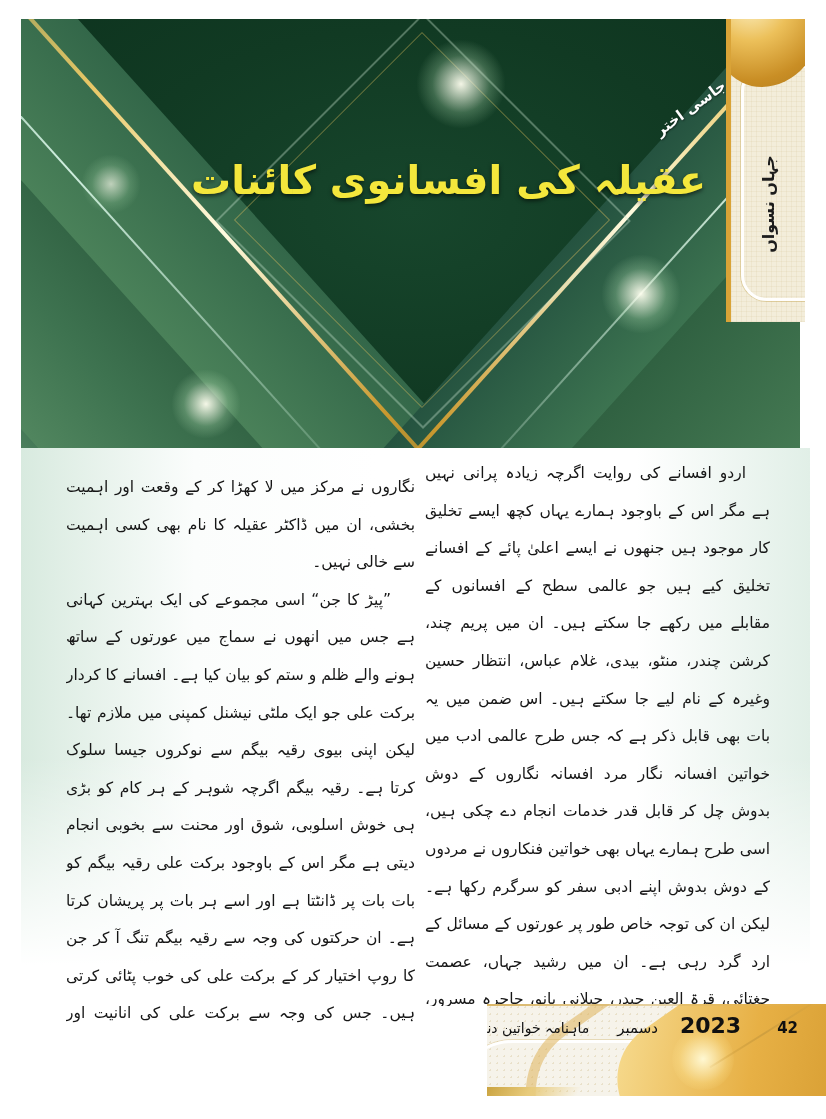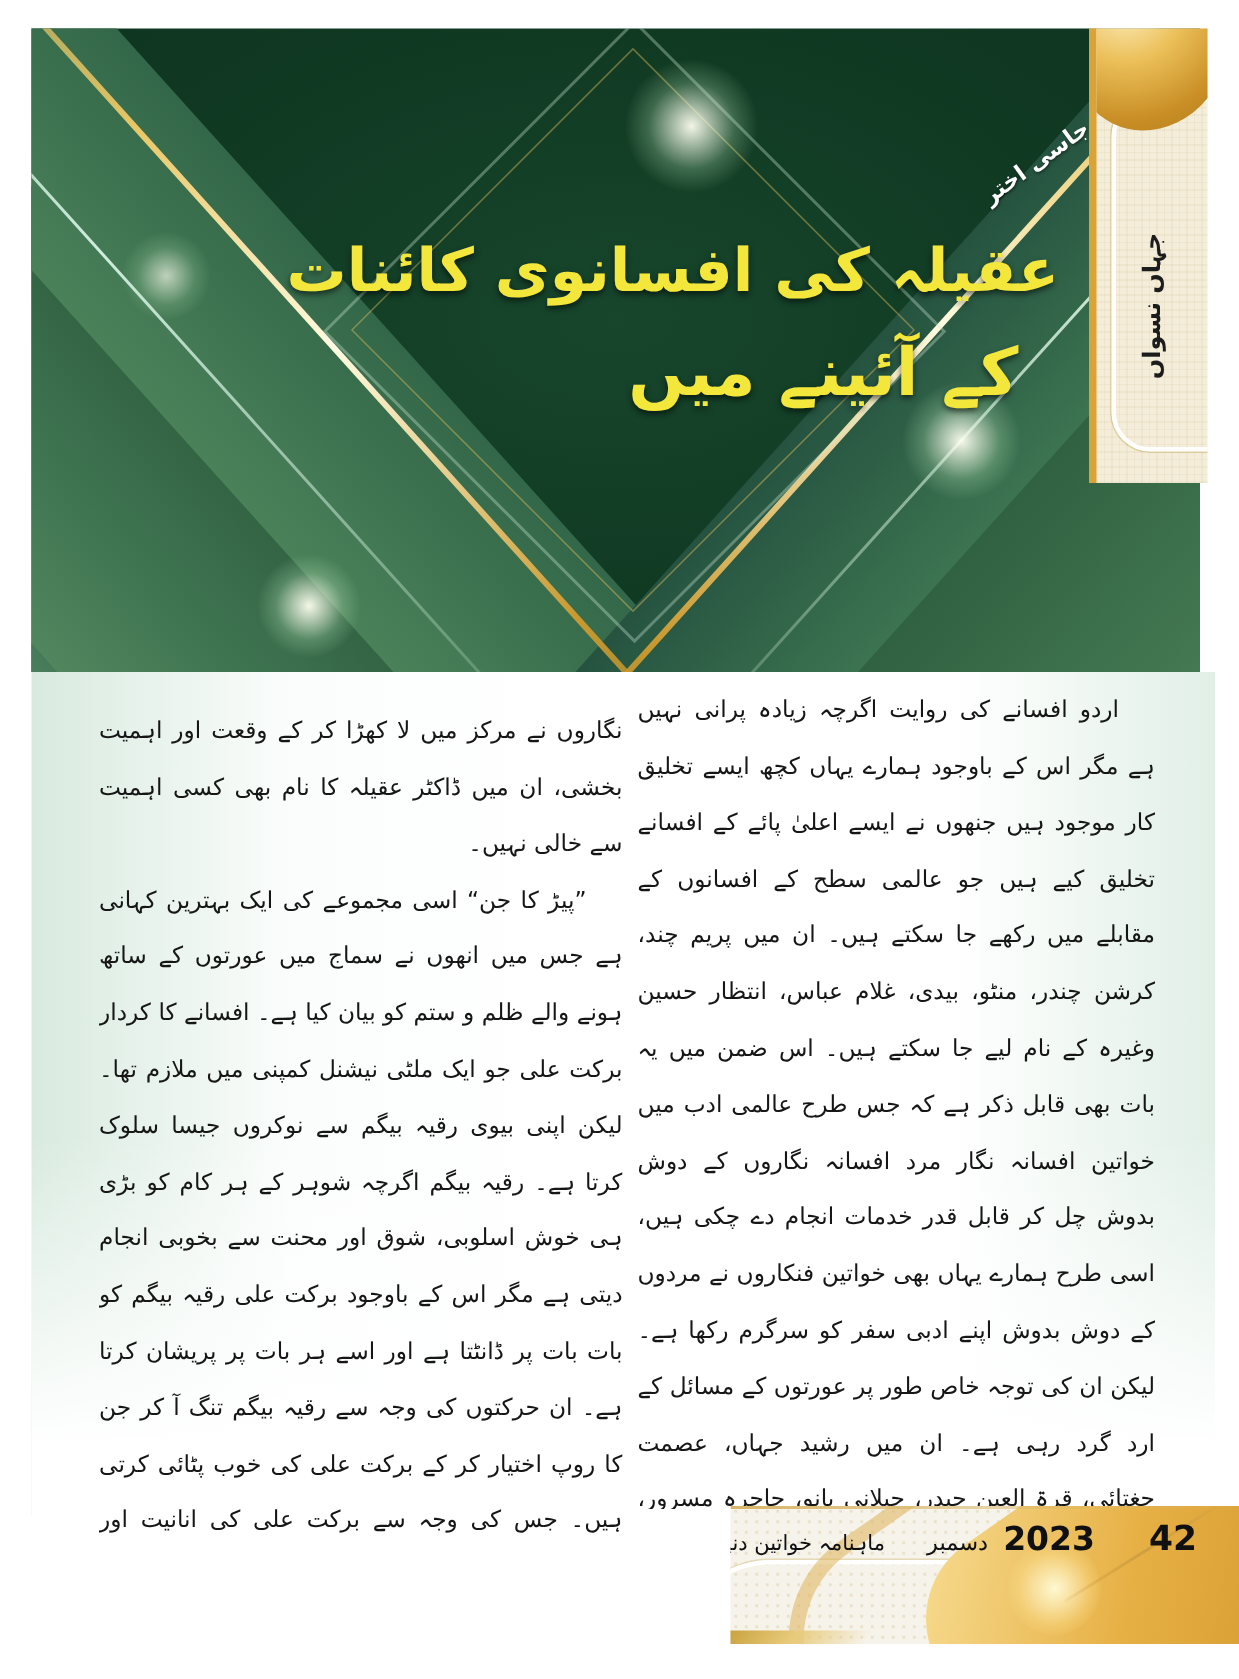--- a/index.html
+++ b/index.html
@@ -92,22 +92,22 @@
   .f-curve{position:absolute;left:-34px;top:36px;width:300px;height:150px;border:3px solid #ffffff;
            border-radius:60px;box-shadow:0 0 0 1px rgba(208,178,108,.4);}
   .f-topline{position:absolute;left:0;top:0;width:100%;height:2px;
              background:linear-gradient(90deg,#d9b566,rgba(217,181,102,.08));}
   .f-diag{position:absolute;right:60px;top:-36px;width:2px;height:130px;transform:rotate(58deg);
           background:linear-gradient(to bottom,rgba(207,159,63,.1),#cf9f3f,rgba(207,159,63,.1));}
   .f-bottomleft{position:absolute;left:-8px;bottom:0;width:100px;height:9px;transform:skewX(-32deg);
                 background:linear-gradient(90deg,#c79f3a,#e8cb7c,rgba(232,203,124,0));}
   .footer-text{position:absolute;top:9px;right:28px;direction:rtl;display:flex;align-items:baseline;
                color:#101010;white-space:nowrap;}
-  .f-page{font-size:23px;font-weight:bold;margin-left:36px;}
-  .f-year{font-size:22px;font-weight:bold;margin-left:10px;}
+  .f-page{font-size:15px;font-weight:bold;margin-left:36px;}
+  .f-year{font-size:22px;font-weight:bold;margin-left:22px;}
   .f-month{font-size:15px;margin-left:28px;}
   .f-name{font-size:14px;}
 </style>
 </head>
 <body>
 
 <div class="page">
 
   <div class="banner">
     <div class="band b1"></div>
@@ -121,21 +121,20 @@
     <div class="gline g4"></div>
     <div class="diamond"></div>
     <div class="diamond2"></div>
     <div class="glow gl1"></div>
     <div class="glow gl2"></div>
     <div class="glow gl3"></div>
     <div class="glow gl4"></div>
 
     <div class="banner-title">
       <div class="t1">عقیلہ کی افسانوی کائنات</div>
-      <div class="t3">کے آئینے میں</div>
     </div>
     <div class="author">جاسی اختر</div>
   </div>
 
   <div class="side-strip">
     <div class="strip-tex"></div>
     <div class="strip-curve"></div>
     <div class="strip-gold"></div>
     <div class="strip-label">جہاں نسواں</div>
   </div>

